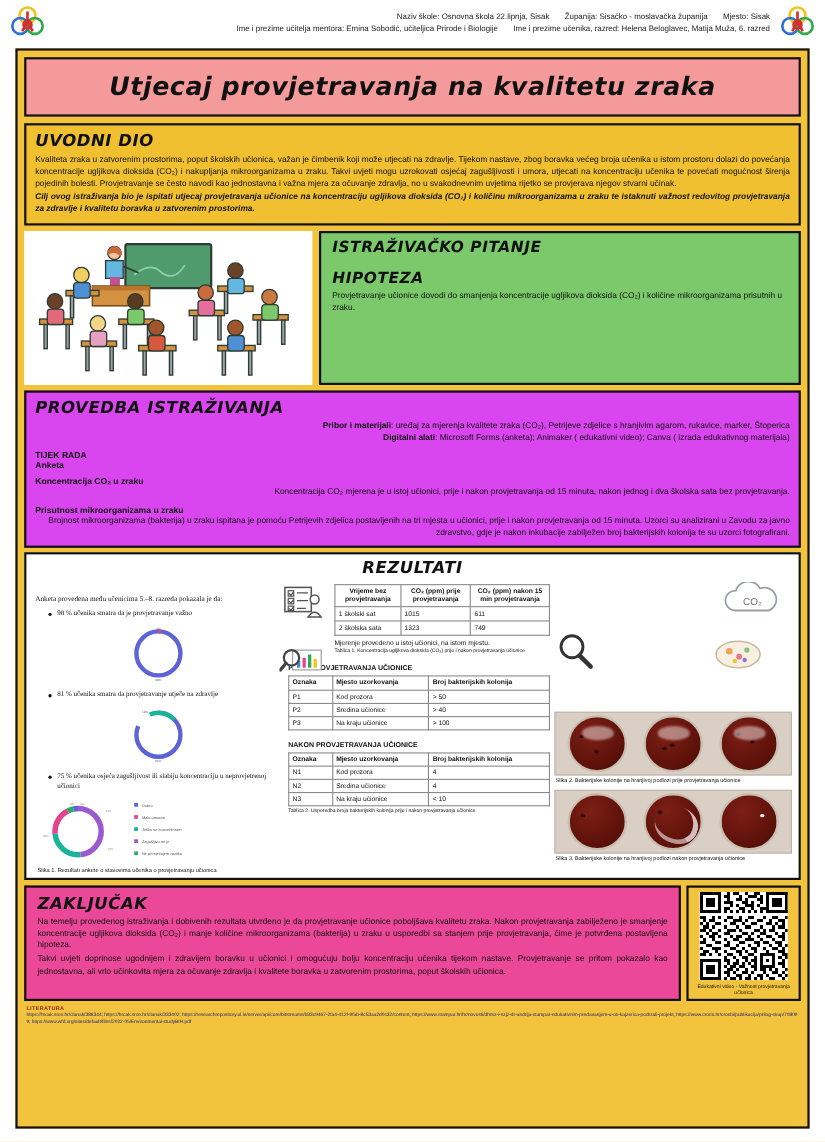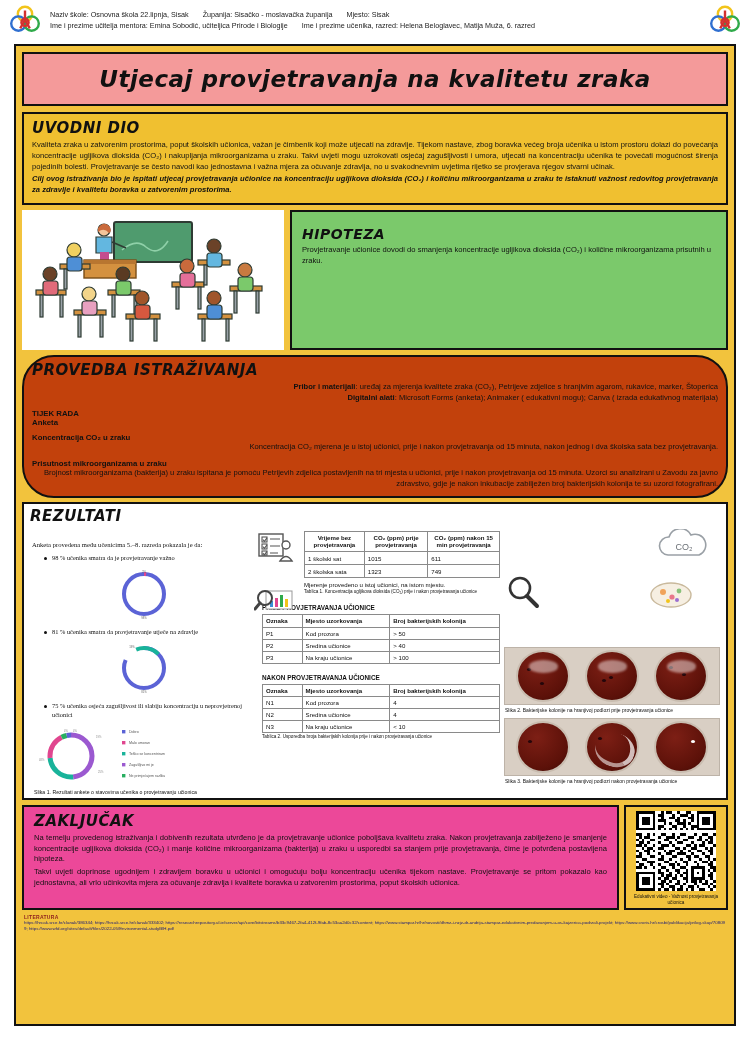--- a/index.html
+++ b/index.html
@@ -12,21 +12,21 @@
   }
 
   
   .top-header {
     display: flex; align-items: center;
     height: 40px; padding: 0 6px;
     background: #ffffff;
   }
   .logo { width: 38px; height: 36px; flex: 0 0 38px; }
   .header-text {
-    flex: 1; text-align: left;
+    flex: 1; text-align: right;
     font-size: 7.2px; line-height: 1.55; color: #1a1a1a;
   }
   .header-line { white-space: nowrap; }
   .header-line span { margin: 0 6px; }
 
   
   .poster {
     position: absolute; left: 14px; top: 44px;
     width: 722px; height: 982px;
     background: #f2c33d;
@@ -75,40 +75,39 @@
     flex: 1; background: #7bc96b;
     padding: 5px 10px 5px 10px;
   }
   .green .sec-title { font-size: 14px; }
   .green .body-txt { text-align: left; }
   .gap-sm { height: 9px; }
 
   
   .provedba {
     margin: 5px 6px 0 6px;
-    background: #c2410c;
+    background: #d946ef;
     padding: 4px 8px 6px 8px;
-    border-radius: 32px;
   }
   .provedba .body-txt { text-align: right; }
   .sub-h { font-size: 7.8px; font-weight: 700; color: #111; margin-top: 6px; }
   .sub-h.tight { margin-top: 0; }
 
   
   .results {
     margin: 4px 6px 0 6px;
     background: #ffffff;
     height: 298px;
     position: relative;
     padding: 3px 6px;
   }
   .res-title {
     font-family: "DejaVu Sans", sans-serif;
     font-weight: 700; font-style: italic;
-    font-size: 15px; color: #111; letter-spacing: .5px;
+    font-size: 15px; color: #111; letter-spacing: .5px; text-align: center;
   }
   .res-grid { display: flex; gap: 4px; margin-top: 4px; }
   .col-left { flex: 0 0 228px; position: relative; }
   .col-mid  { flex: 0 0 238px; position: relative; }
   .col-right{ flex: 1; position: relative; }
 
   .survey-intro { font-size: 6.6px; color: #111; margin: 12px 0 6px 2px;
     font-family: "Liberation Serif", serif; }
   .bullet-row { display: flex; gap: 5px; font-size: 6.4px;
     font-family: "Liberation Serif", serif; color: #111; margin-left: 14px;
@@ -307,33 +306,34 @@
               <rect x="180" y="109" width="3" height="22" fill="#9aa2a8"></rect>
               <rect x="204" y="109" width="3" height="22" fill="#9aa2a8"></rect>
             <circle cx="192" cy="88" r="7" fill="#a0552a"></circle>
               <rect x="185" y="95" width="15" height="14" rx="3" fill="#4e8fd6"></rect>
           </g>
         </g>
       </svg>
     </div>
 
     <div class="green box">
+      <div class="sec-title">ISTRAŽIVAČKO PITANJE</div>
       <div class="gap-sm"></div>
       <div class="sec-title">HIPOTEZA</div>
       <div class="body-txt">Provjetravanje učionice dovodi do smanjenja koncentracije ugljikova dioksida (CO₂) i količine mikroorganizama prisutnih u zraku.</div>
     </div>
   </div>
 
   <div class="provedba box">
     <div class="sec-title">PROVEDBA ISTRAŽIVANJA</div>
     <div class="body-txt">
       <span class="bold">Pribor i materijali</span><span>: uređaj za mjerenja kvalitete zraka  (CO₂), Petrijeve zdjelice s hranjivim agarom, rukavice, marker, Štoperica</span>
     </div>
     <div class="body-txt">
-      <span class="bold">Digitalni alati</span><span>: Microsoft Forms (anketa); Animaker ( edukativni mogu); Canva ( izrada edukativnog materijala)</span>
+      <span class="bold">Digitalni alati</span><span>: Microsoft Forms (anketa); Animaker ( edukativni video); Canva ( izrada edukativnog materijala)</span>
     </div>
     <div class="sub-h">TIJEK RADA</div>
     <div class="sub-h tight">Anketa</div>
     <div class="sub-h">Koncentracija CO₂ u zraku</div>
     <div class="body-txt">Koncentracija CO₂ mjerena je u istoj učionici, prije i nakon provjetravanja od 15 minuta, nakon jednog i dva školska sata bez provjetravanja.</div>
     <div class="sub-h">Prisutnost mikroorganizama u zraku</div>
     <div class="body-txt">Brojnost mikroorganizama (bakterija) u zraku ispitana je pomoću Petrijevih zdjelica postavljenih na tri mjesta u učionici, prije i nakon provjetravanja od 15 minuta. Uzorci su analizirani u Zavodu za javno zdravstvo, gdje je nakon inkubacije zabilježen broj bakterijskih kolonija te su uzorci fotografirani.</div>
   </div>
 
   <div class="results box">

